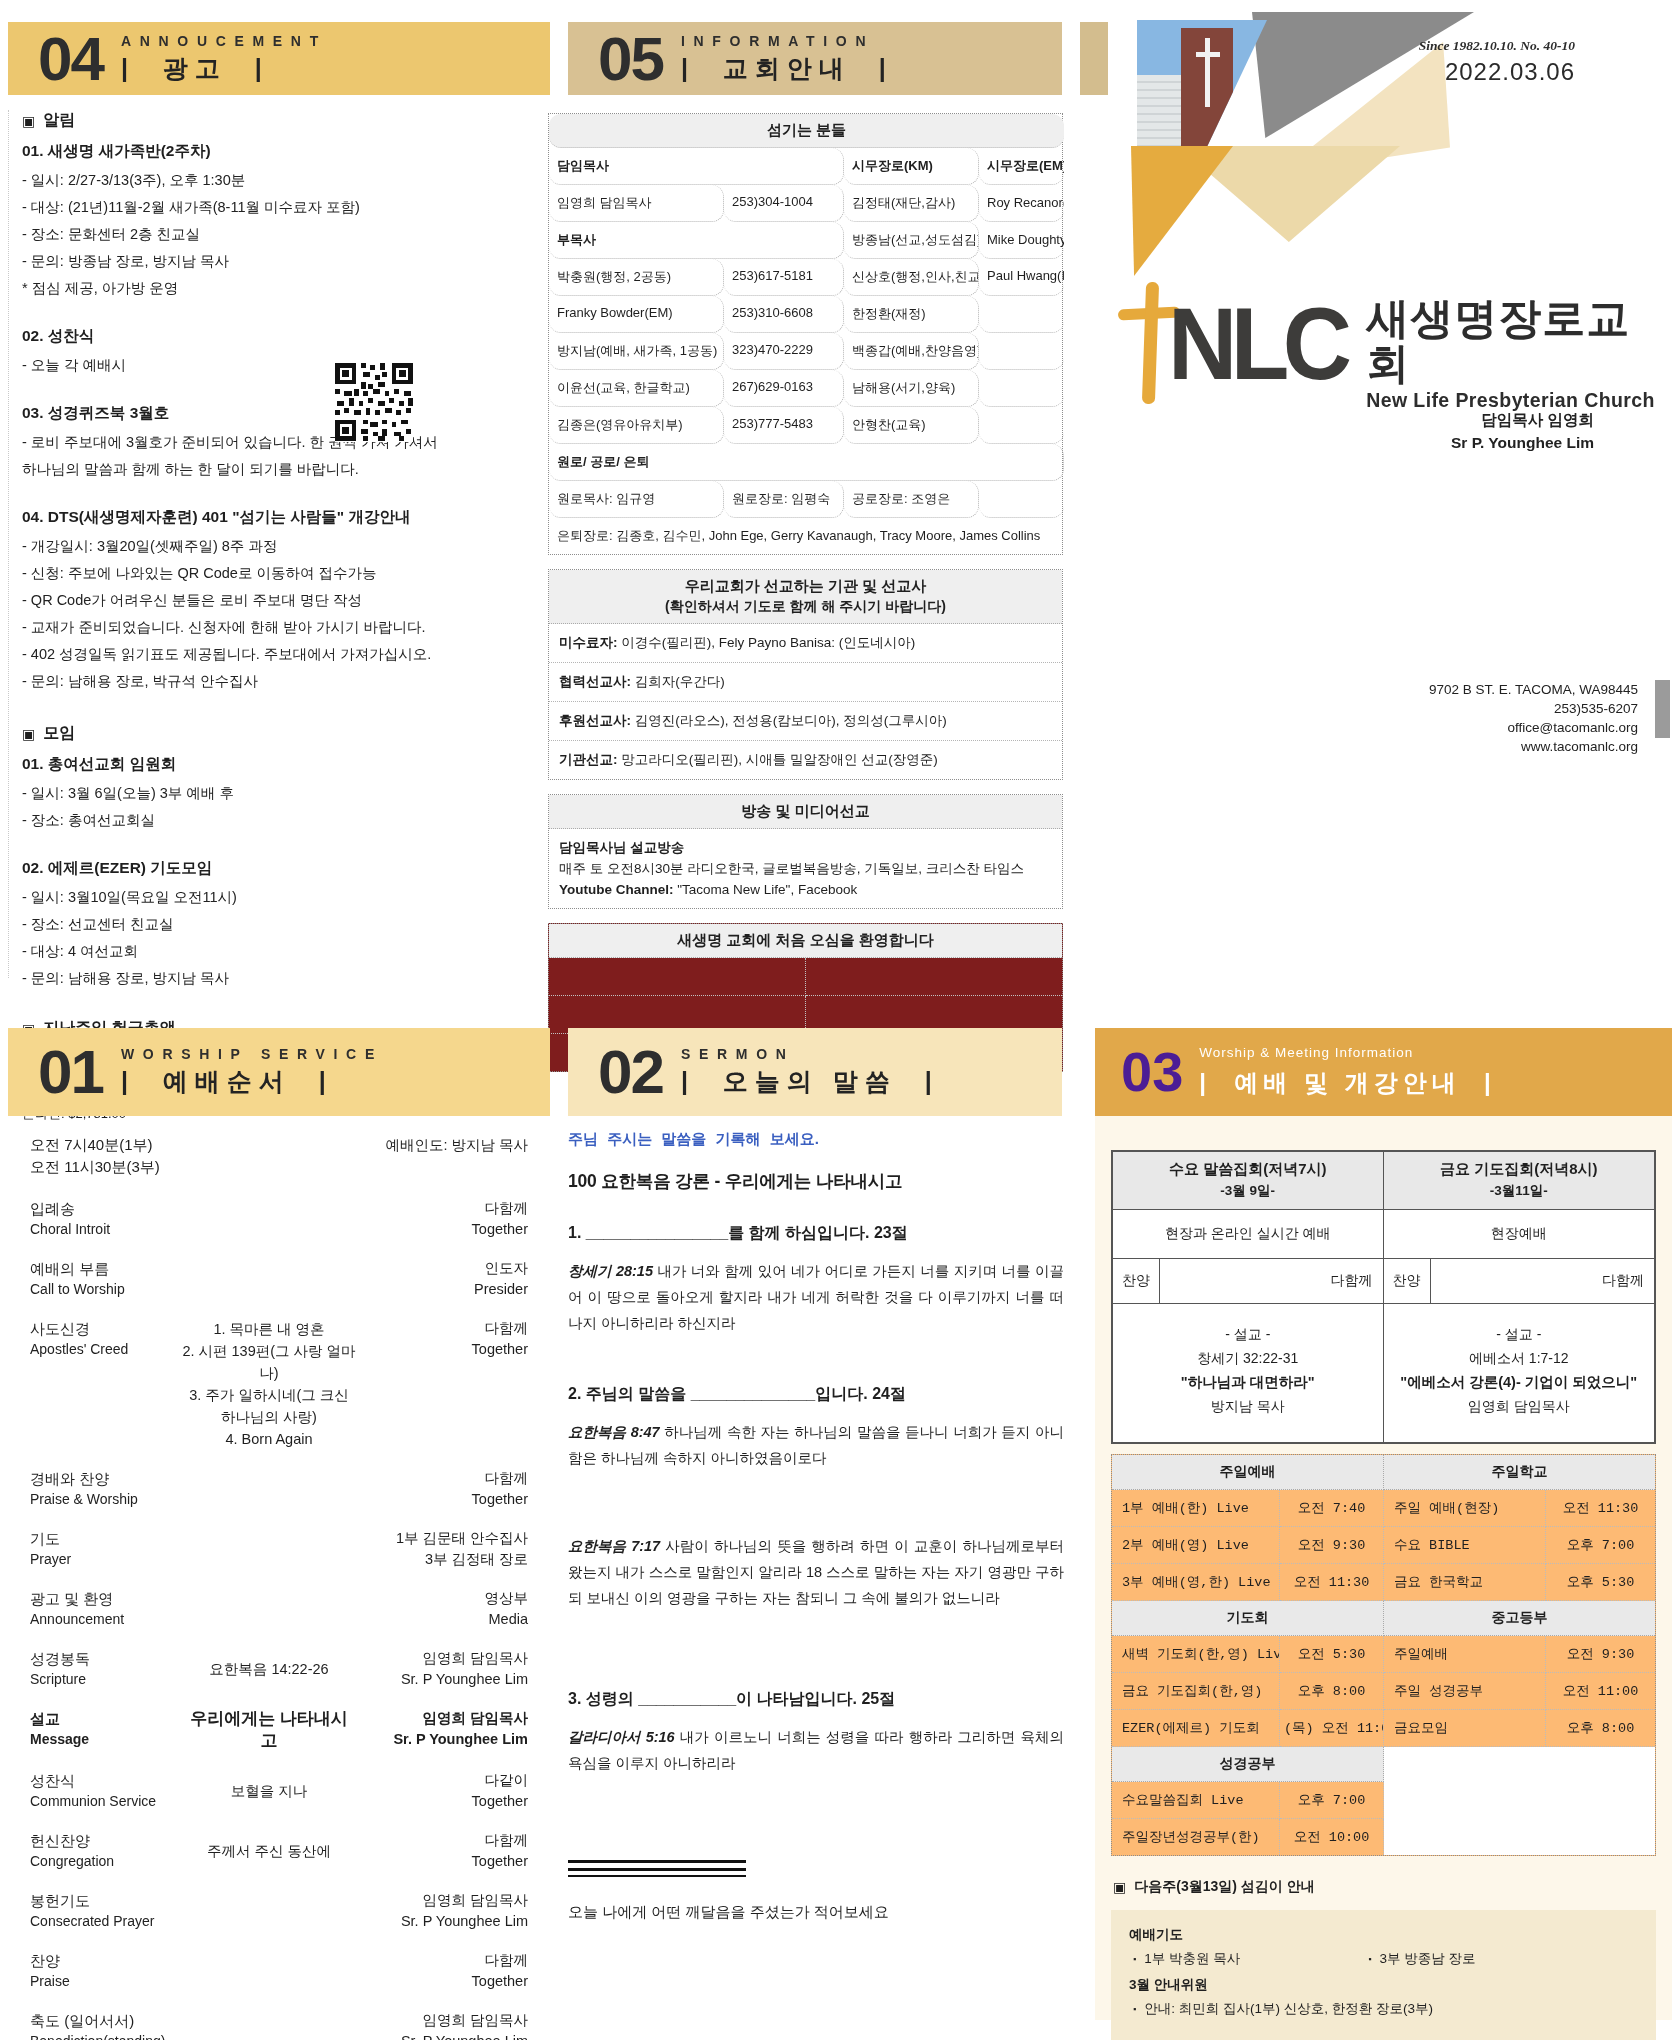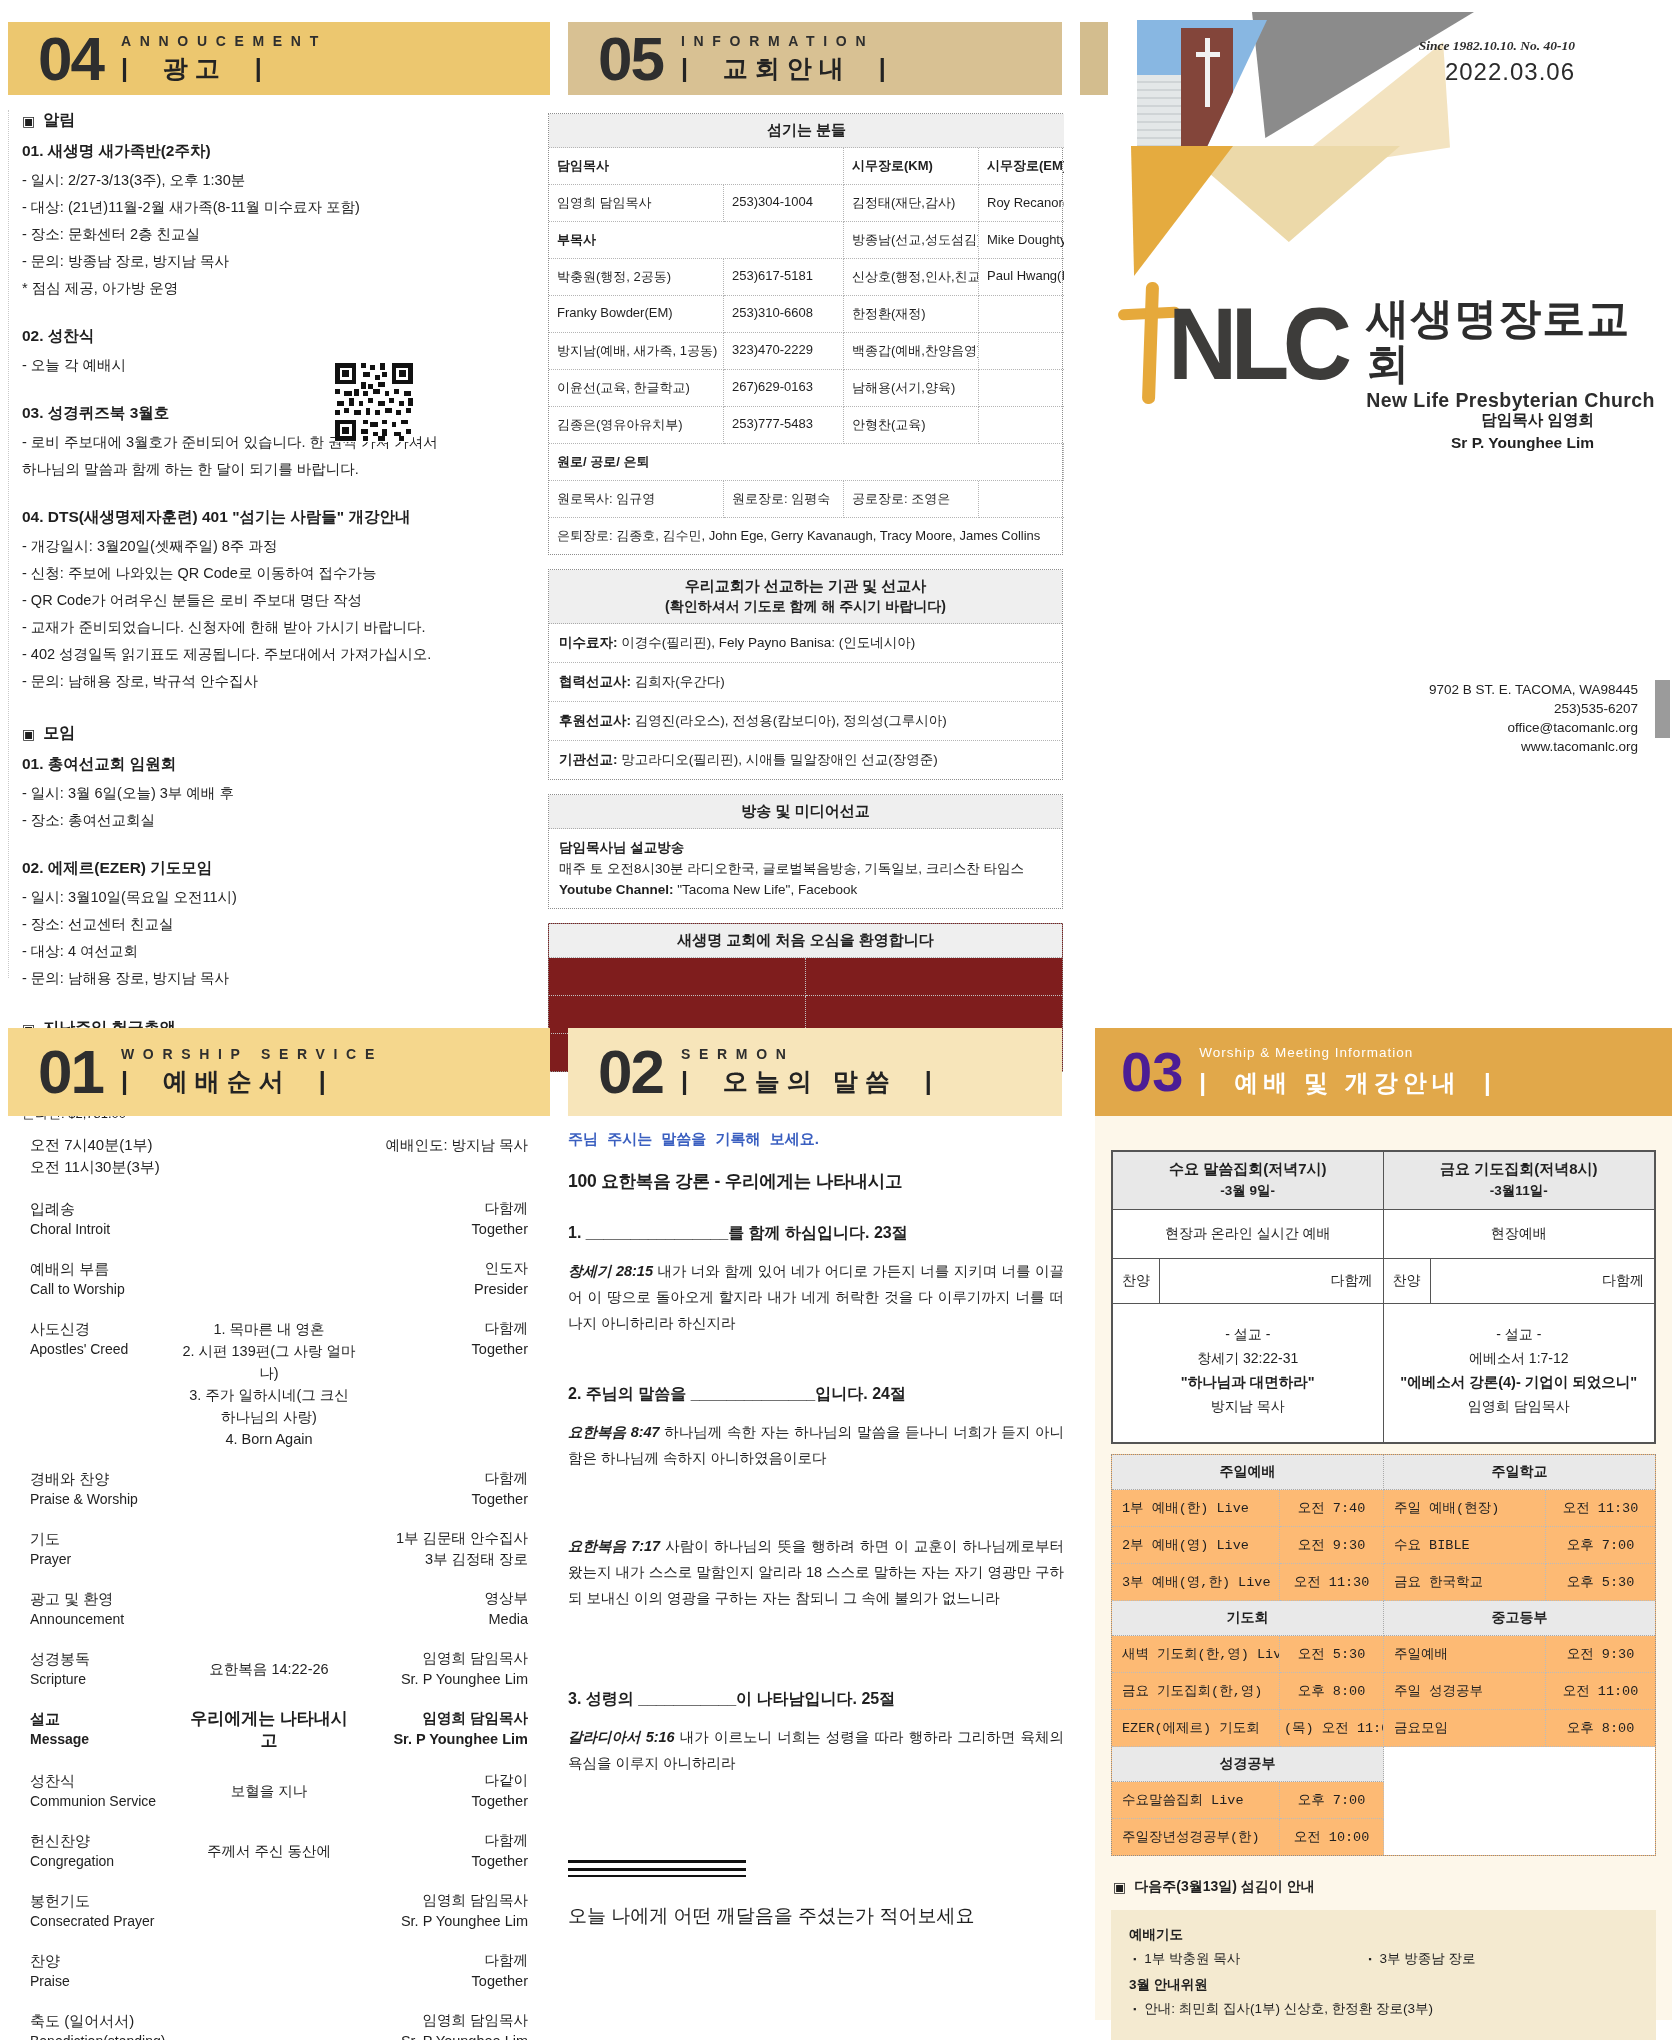--- a/index.html
+++ b/index.html
@@ -30,21 +30,21 @@
   .blk{margin:0 0 24px 14px;position:relative;}
   .blk-title{font-size:15.5px;font-weight:700;margin:0 0 5px;}
   .blk-body{font-size:14.5px;line-height:27px;margin:0;color:#222;}
   .offering{margin:2px 0 0 14px;font-size:13px;line-height:26px;white-space:pre-line;}
   .qr{position:absolute;left:327px;top:252px;width:78px;height:80px;background:#fff;}
   .qr svg{width:100%;height:100%;}
 
   
   #sec05{position:absolute;left:548px;top:113px;width:515px;font-size:13px;}
   .sv{display:grid;grid-template-columns:175px 120px 135px 85px;border:1px dotted #8d8d8d;background:#fff;}
-  .sv .cell{padding:9px 8px;border-right:1px dotted #b5b5b5;border-bottom:1px dotted #b5b5b5;white-space:nowrap;overflow:hidden;}
+  .sv .cell{padding:9px 8px;border-right:1px dotted #b5b5b5;border-bottom:1px dotted #b5b5b5;white-space:nowrap;overflow:hidden;border-radius:12px;}
   .sv .noR{border-right:none;}
   .sv .ttl{grid-column:span 4;background:#efefef;text-align:center;font-weight:700;font-size:15px;padding:7px 0;border-right:none;}
   .sv .b{font-weight:700;}
   .sv .span2{grid-column:span 2;}
   .sv .span4{grid-column:span 4;}
   .mission{margin-top:14px;border:1px dotted #8d8d8d;background:#fff;}
   .mission .mt{background:#efefef;text-align:center;font-weight:700;padding:7px 4px;border-bottom:1px dotted #aaa;}
   .mission .mt .a{font-size:15px;}
   .mission .mt .b{font-size:14px;margin-top:2px;}
   .mrow{padding:10px 10px;border-bottom:1px dotted #b5b5b5;font-size:13.5px;}
@@ -108,21 +108,21 @@
   .stitle{font-size:17.5px;font-weight:800;margin-bottom:30px;letter-spacing:-.2px;}
   .phead{font-size:16px;font-weight:800;margin:0 0 14px;}
   .verse{font-size:14.5px;line-height:26px;text-align:justify;margin:0 0 18px;}
   .verse .vref{font-weight:700;font-style:italic;}
   .pt1{margin-bottom:48px;}
   .pt2 .vgap{margin-top:62px;}
   .pt2{margin-bottom:78px;}
   .pt3{margin-bottom:0;}
   .sdivider{width:178px;height:5px;border-top:3px solid #111;border-bottom:3px solid #111;margin:84px 0 0;}
   .sdivider2{width:178px;height:0;border-top:2px solid #111;margin:4px 0 26px;}
-  .sfooter{font-size:19px;}
+  .sfooter{font-size:15px;}
 
   
   #sec03{position:absolute;left:1095px;top:1028px;width:577px;height:992px;background:#fdf7ea;box-sizing:border-box;}
   #band03{position:relative;width:100%;height:88px;background:#e1a84a;display:flex;align-items:center;padding-left:26px;box-sizing:border-box;}
   #band03 .num{font-size:56px;font-weight:700;color:#4c1d95;line-height:1;margin-right:16px;}
   #band03 .t3en{font-size:13.5px;color:#fff;letter-spacing:1px;margin-bottom:4px;}
   #band03 .t3kr{font-size:24px;font-weight:700;color:#fff;letter-spacing:5px;white-space:nowrap;}
   #band03 .t3kr::before{content:"|\00a0\00a0";}
   #band03 .t3kr::after{content:"\00a0\00a0|";}
   .s3pad{padding:0 16px;}

